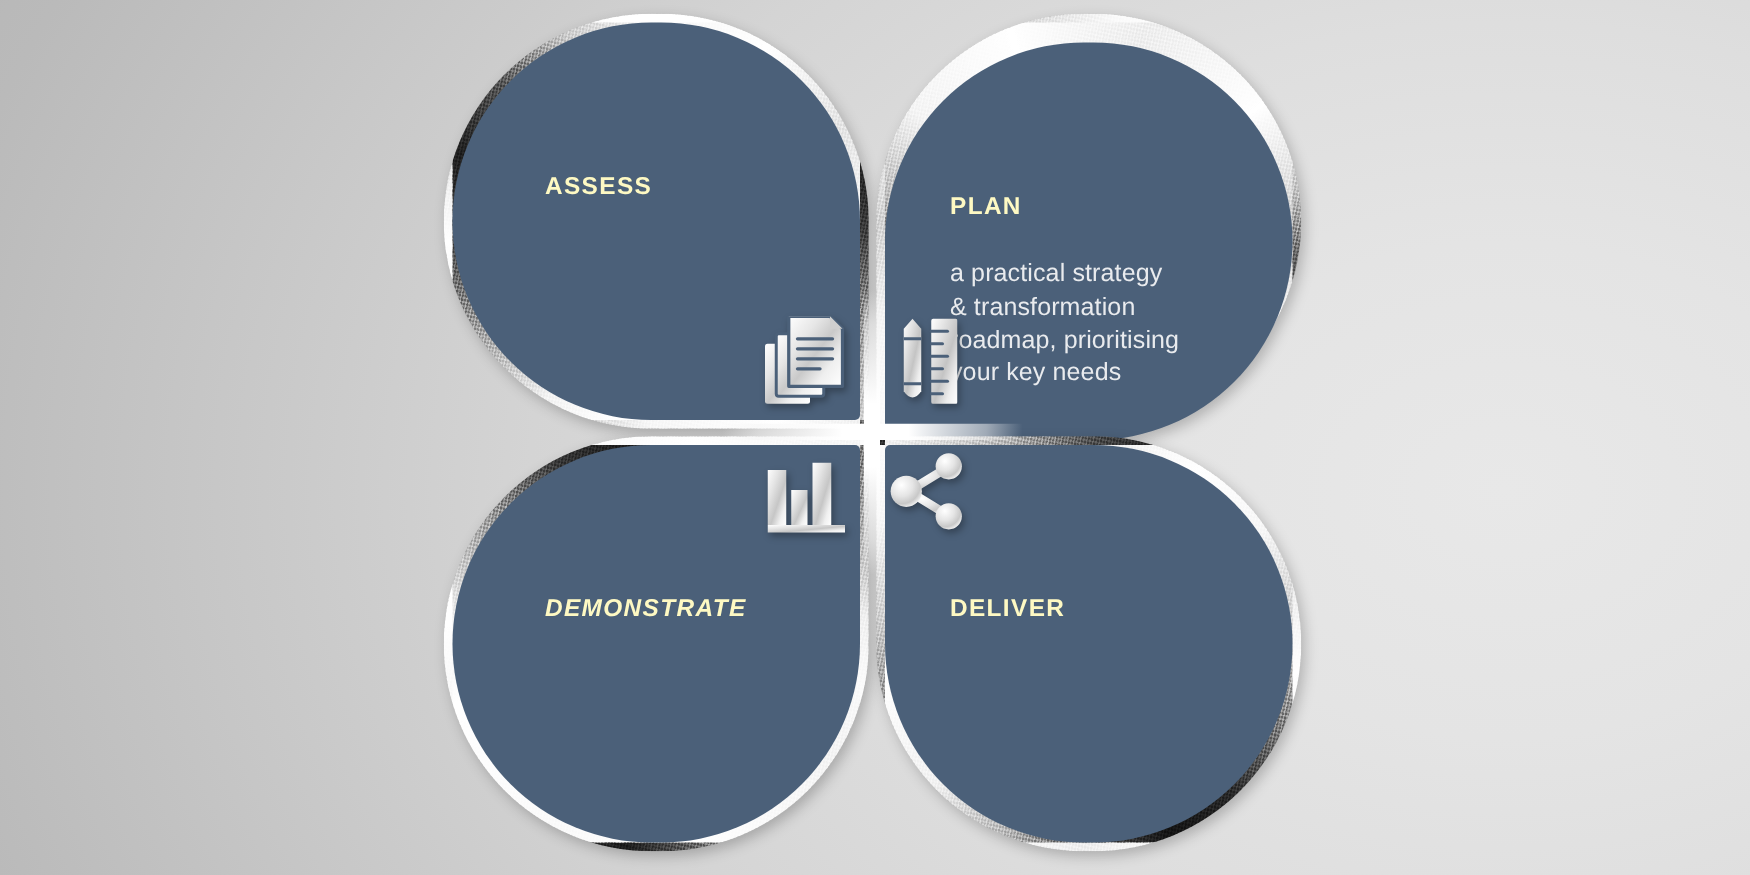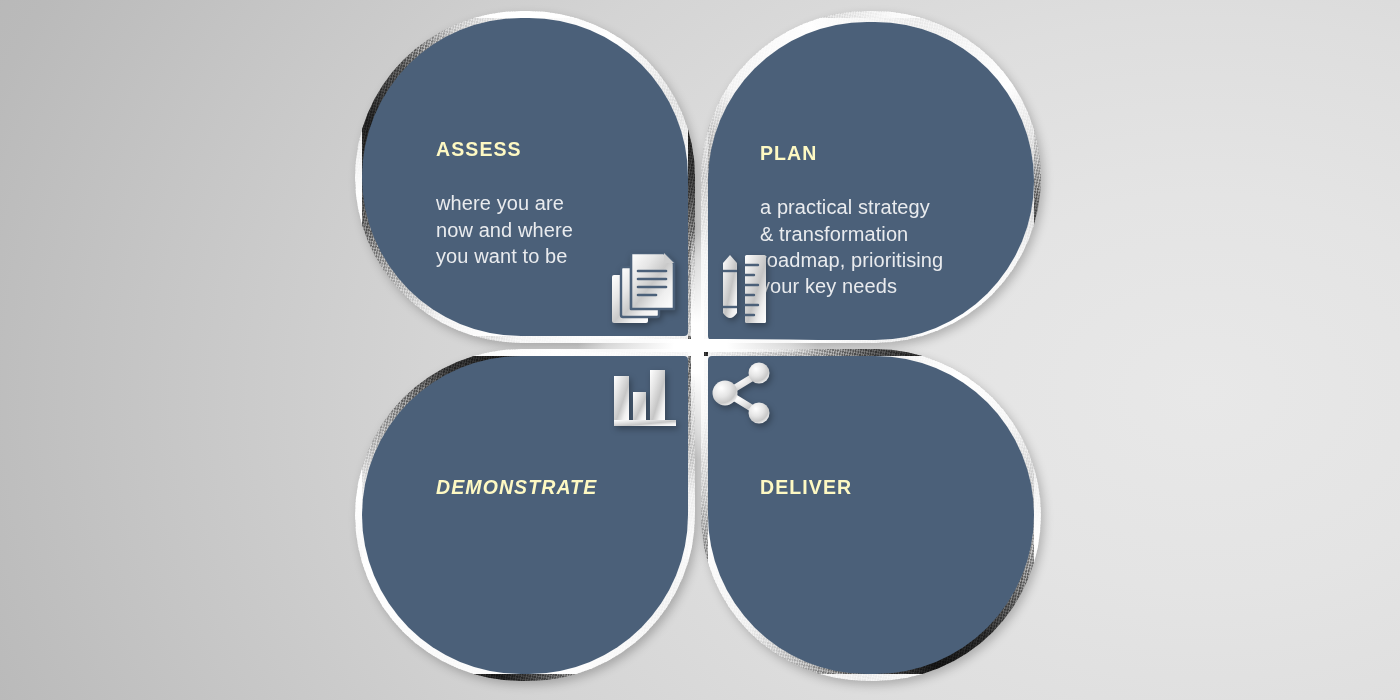--- a/index.html
+++ b/index.html
@@ -39,21 +39,21 @@
     position: absolute;
     width: 326px;
     height: 318px;
     box-sizing: border-box;
     background: #4b6079;
     overflow: hidden;
   }
 
   
   .petal.tl { left: 0;     top: 0;     border-radius: 159px 159px 4px 159px; }
-  .petal.tr { right: 0;    top: 4px;     border-radius: 159px 159px 159px 4px; }
+  .petal.tr { right: 0;    top: 16px;     border-radius: 159px 159px 159px 4px; }
   .petal.bl { left: 0;     bottom: 0;  border-radius: 159px 4px 159px 159px; font-style: italic; }
   .petal.br { right: 0;    bottom: 0;  border-radius: 4px 159px 159px 159px; text-align: right; }
 
   
   .rim {
     position: absolute;
     width: 340px;
     height: 332px;
     box-sizing: border-box;
     border: 7px solid transparent;
@@ -193,23 +193,20 @@
 <body>
 
 <div id="stage">
   <div id="cluster">
 
     <div class="shadowwrap">
       <div class="rim tl"></div>
       <div class="petal tl">
         <div class="textblock tb-assess">
           <span class="heading">ASSESS</span>
-          <span class="body-copy">where you are
-now and where
-you want to be</span>
         </div>
       </div>
     </div>
 
     <div class="shadowwrap">
       <div class="rim tr"></div>
       <div class="petal tr">
         <div class="textblock tb-plan" style="left:52px; top:92px;">
           <span class="heading">PLAN</span>
           <span class="body-copy">a practical strategy

